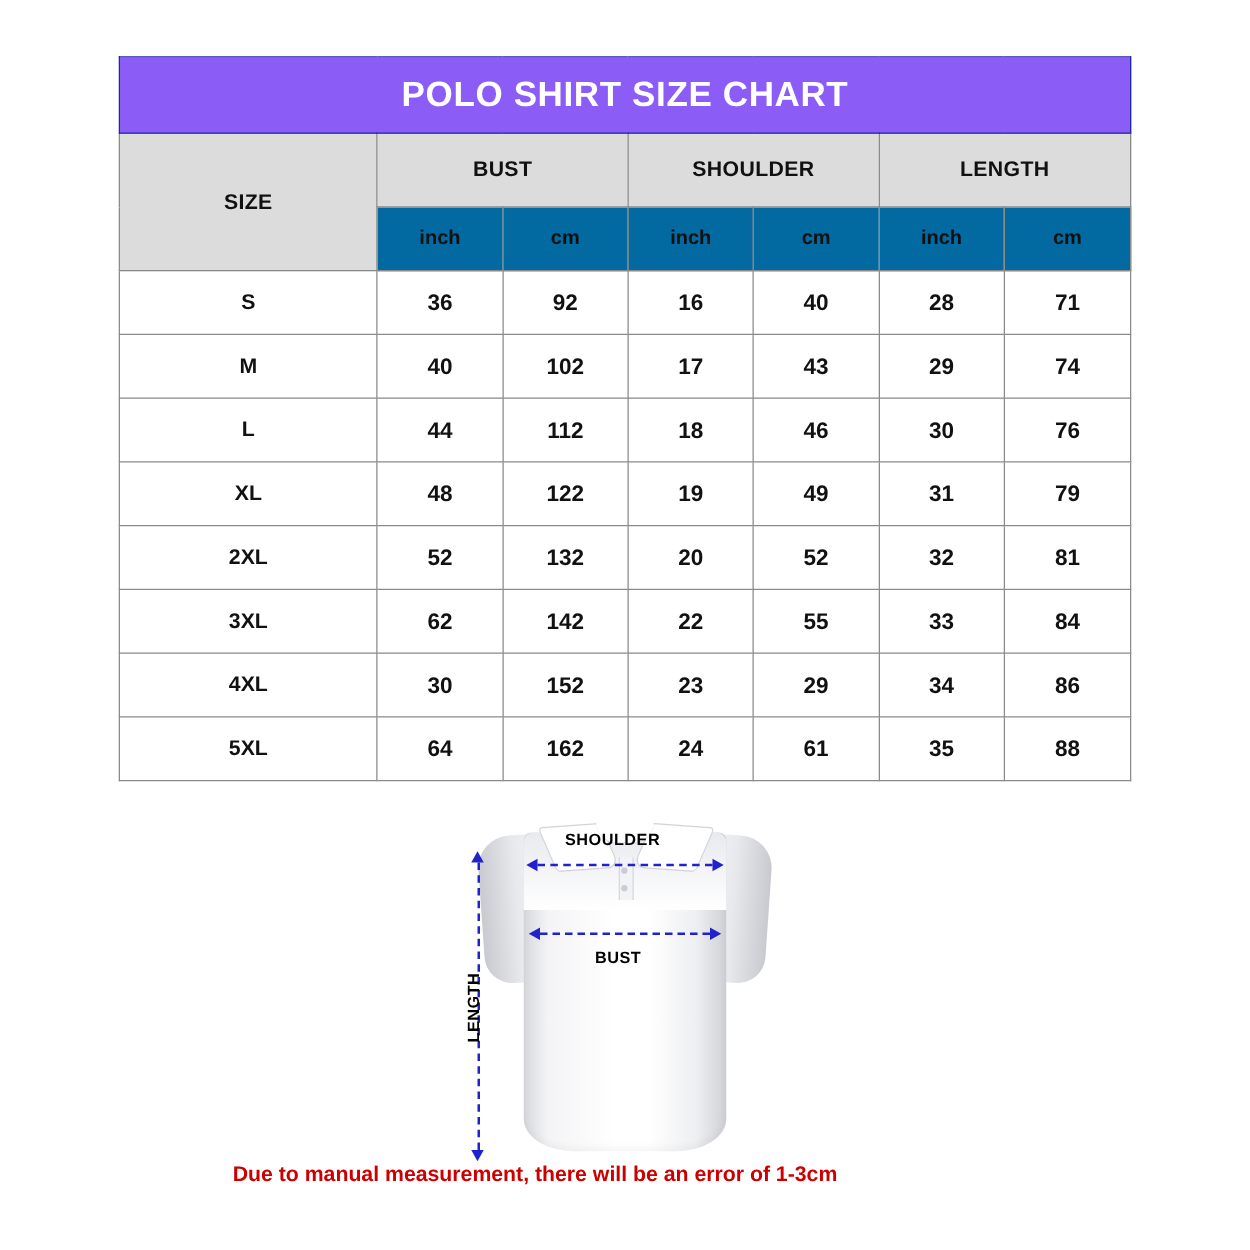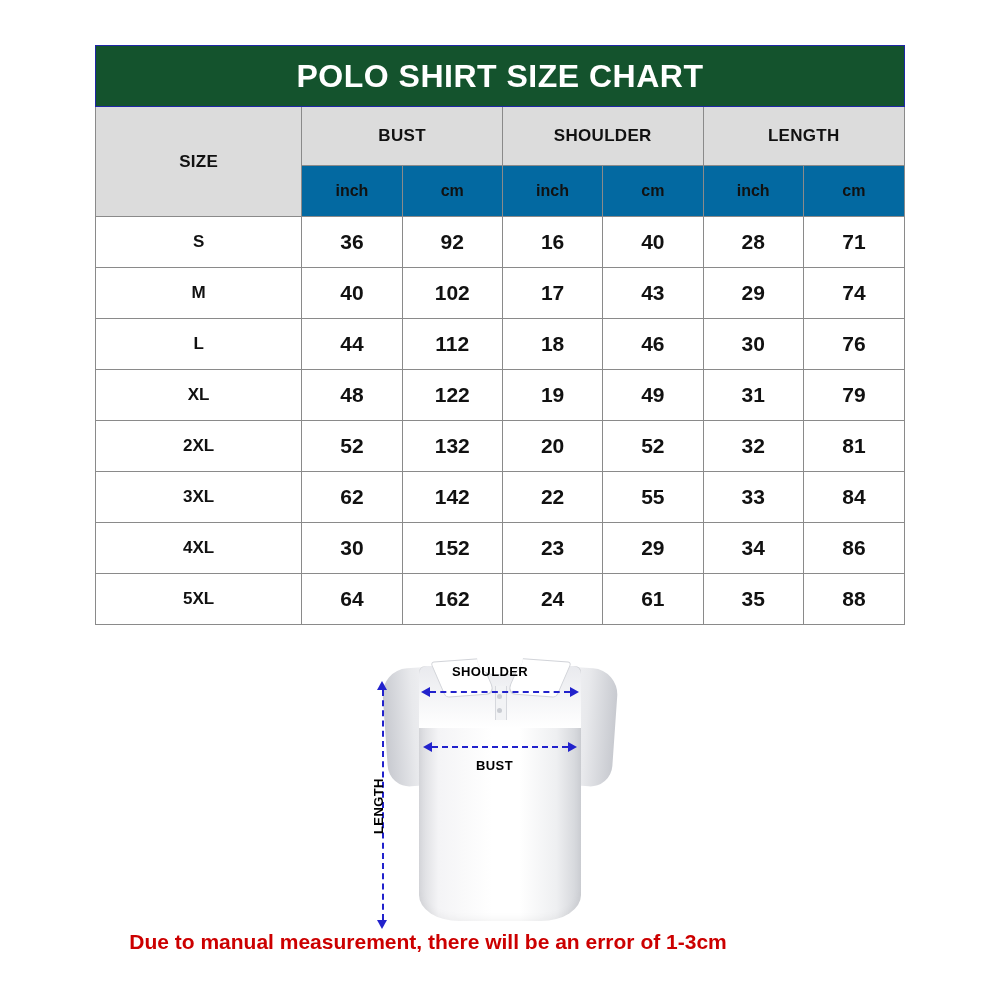--- a/index.html
+++ b/index.html
@@ -32,23 +32,23 @@
     border-collapse: collapse;
     table-layout: fixed;
   }
   table.size-chart td, table.size-chart th {
     border: 1px solid #8a8a8a;
     text-align: center;
     vertical-align: middle;
     font-weight: bold;
   }
   .title-cell {
-    background: #14532d;
+    background: #8b5cf6;
     color: #ffffff;
-    font-size: 32px;
+    font-size: 28px;
     letter-spacing: 0.5px;
     height: 58px;
     border: 1px solid #1f27a6 !important;
     font-weight: bold;
   }
   .hdr-cell {
     background: #dcdcdc;
     color: #111111;
     font-size: 17px;
     height: 56px;
@@ -59,21 +59,21 @@
     font-size: 16px;
     height: 48px;
     font-weight: bold;
   }
   .size-cell {
     font-size: 17px;
     height: 48px;
     font-weight: bold;
   }
   .val-cell {
-    font-size: 21px;
+    font-size: 18px;
     height: 48px;
     font-weight: normal;
   }
 
   
   .diagram {
     position: absolute;
     left: 0;
     top: 628px;
     width: 1000px;
@@ -224,21 +224,21 @@
     white-space: nowrap;
   }
 
   .note {
     position: absolute;
     left: 0;
     top: 930px;
     width: 856px;
     text-align: center;
     color: #cc0000;
-    font-size: 21px;
+    font-size: 17px;
     font-weight: bold;
   }
 </style>
 </head>
 <body>
 
 <div class="page">
 
   <div class="chart-wrap">
     <table class="size-chart">

